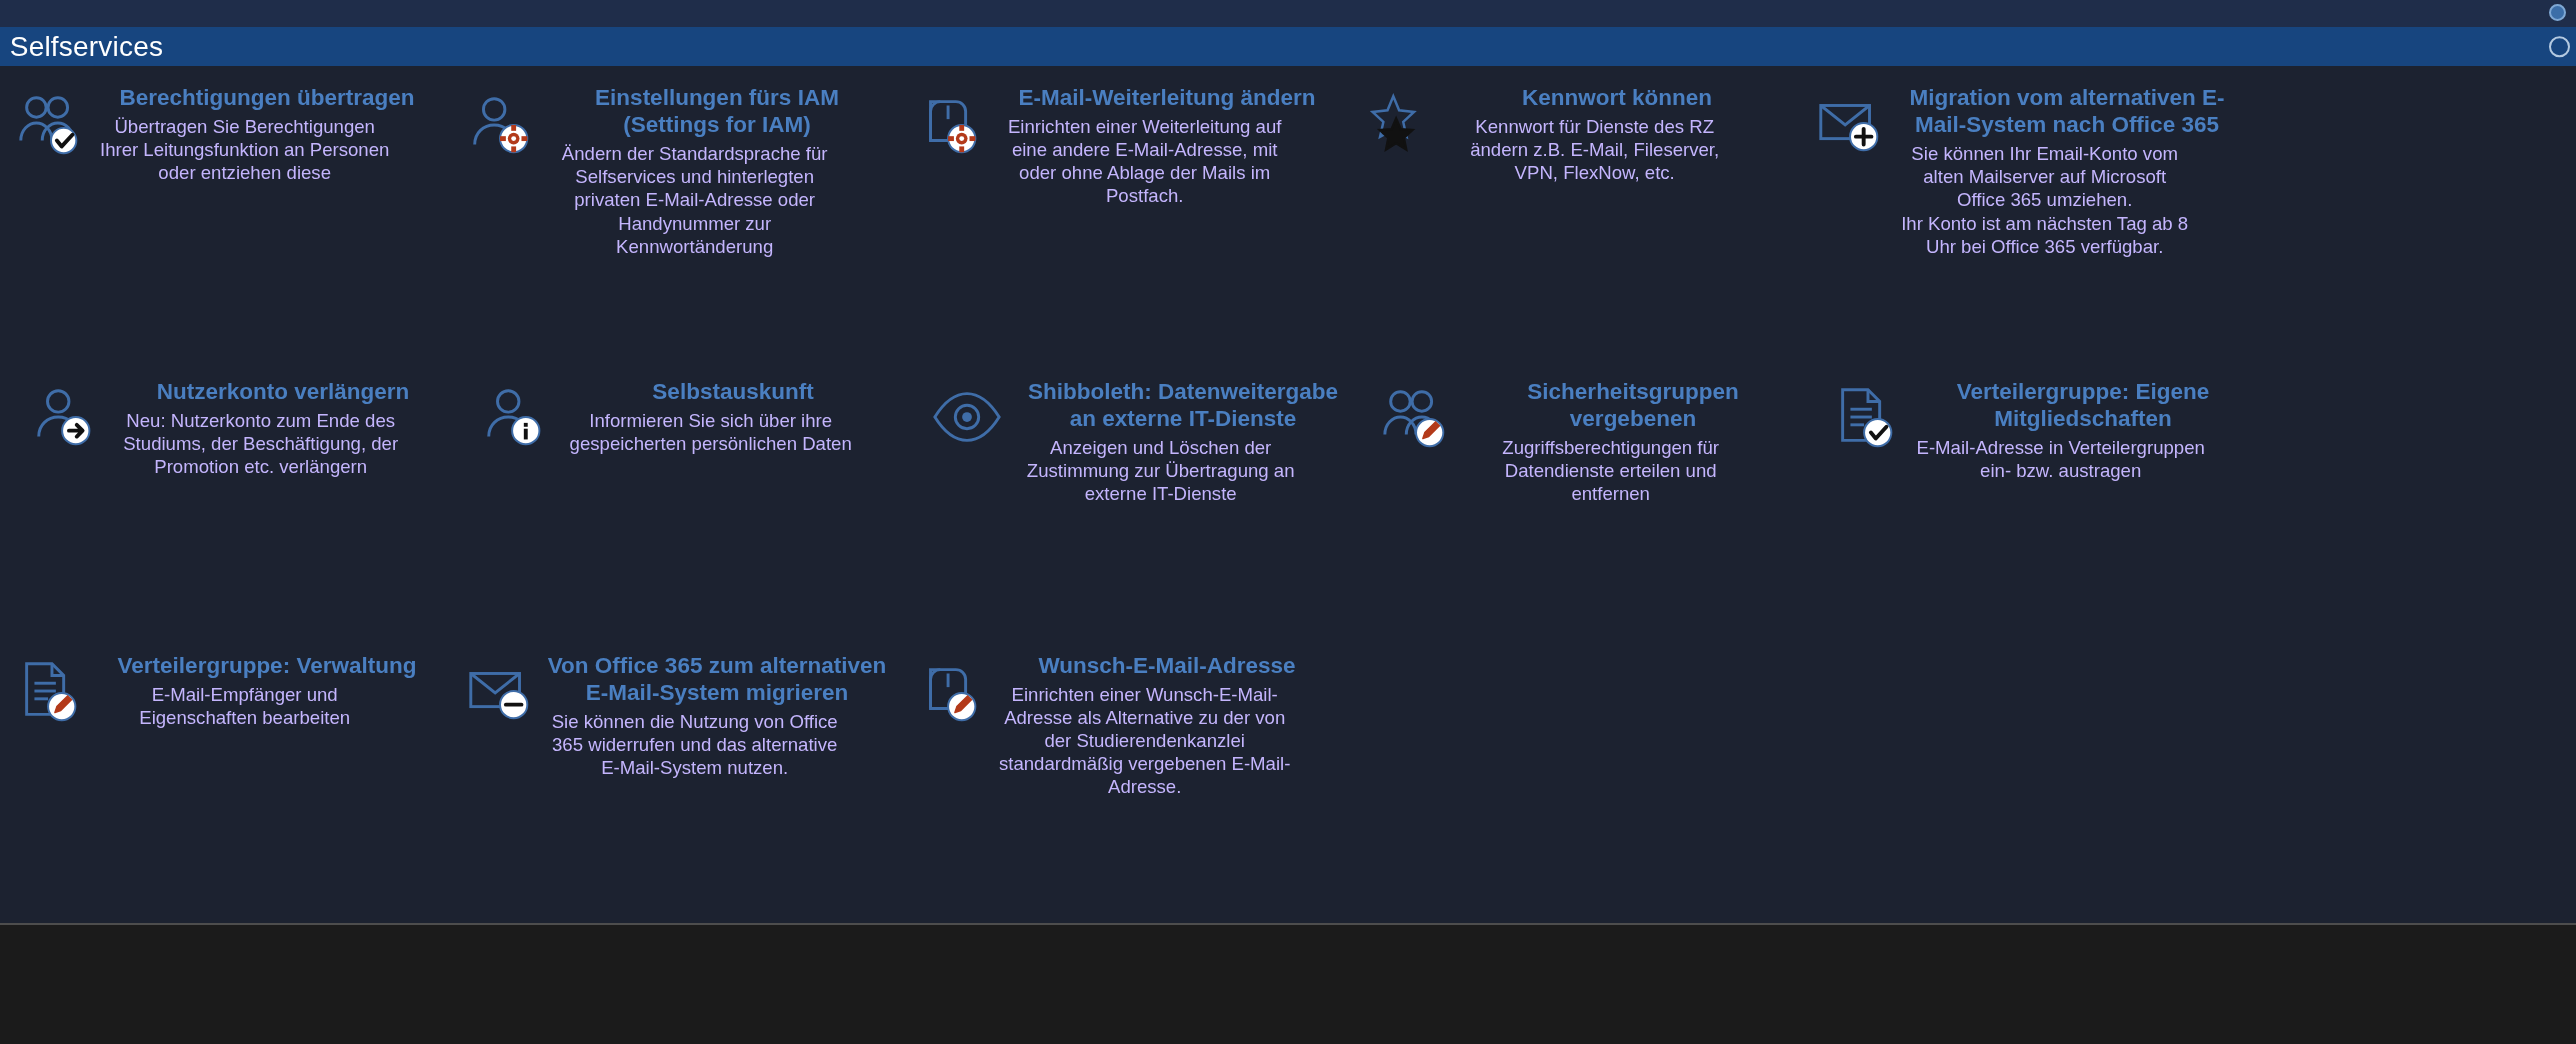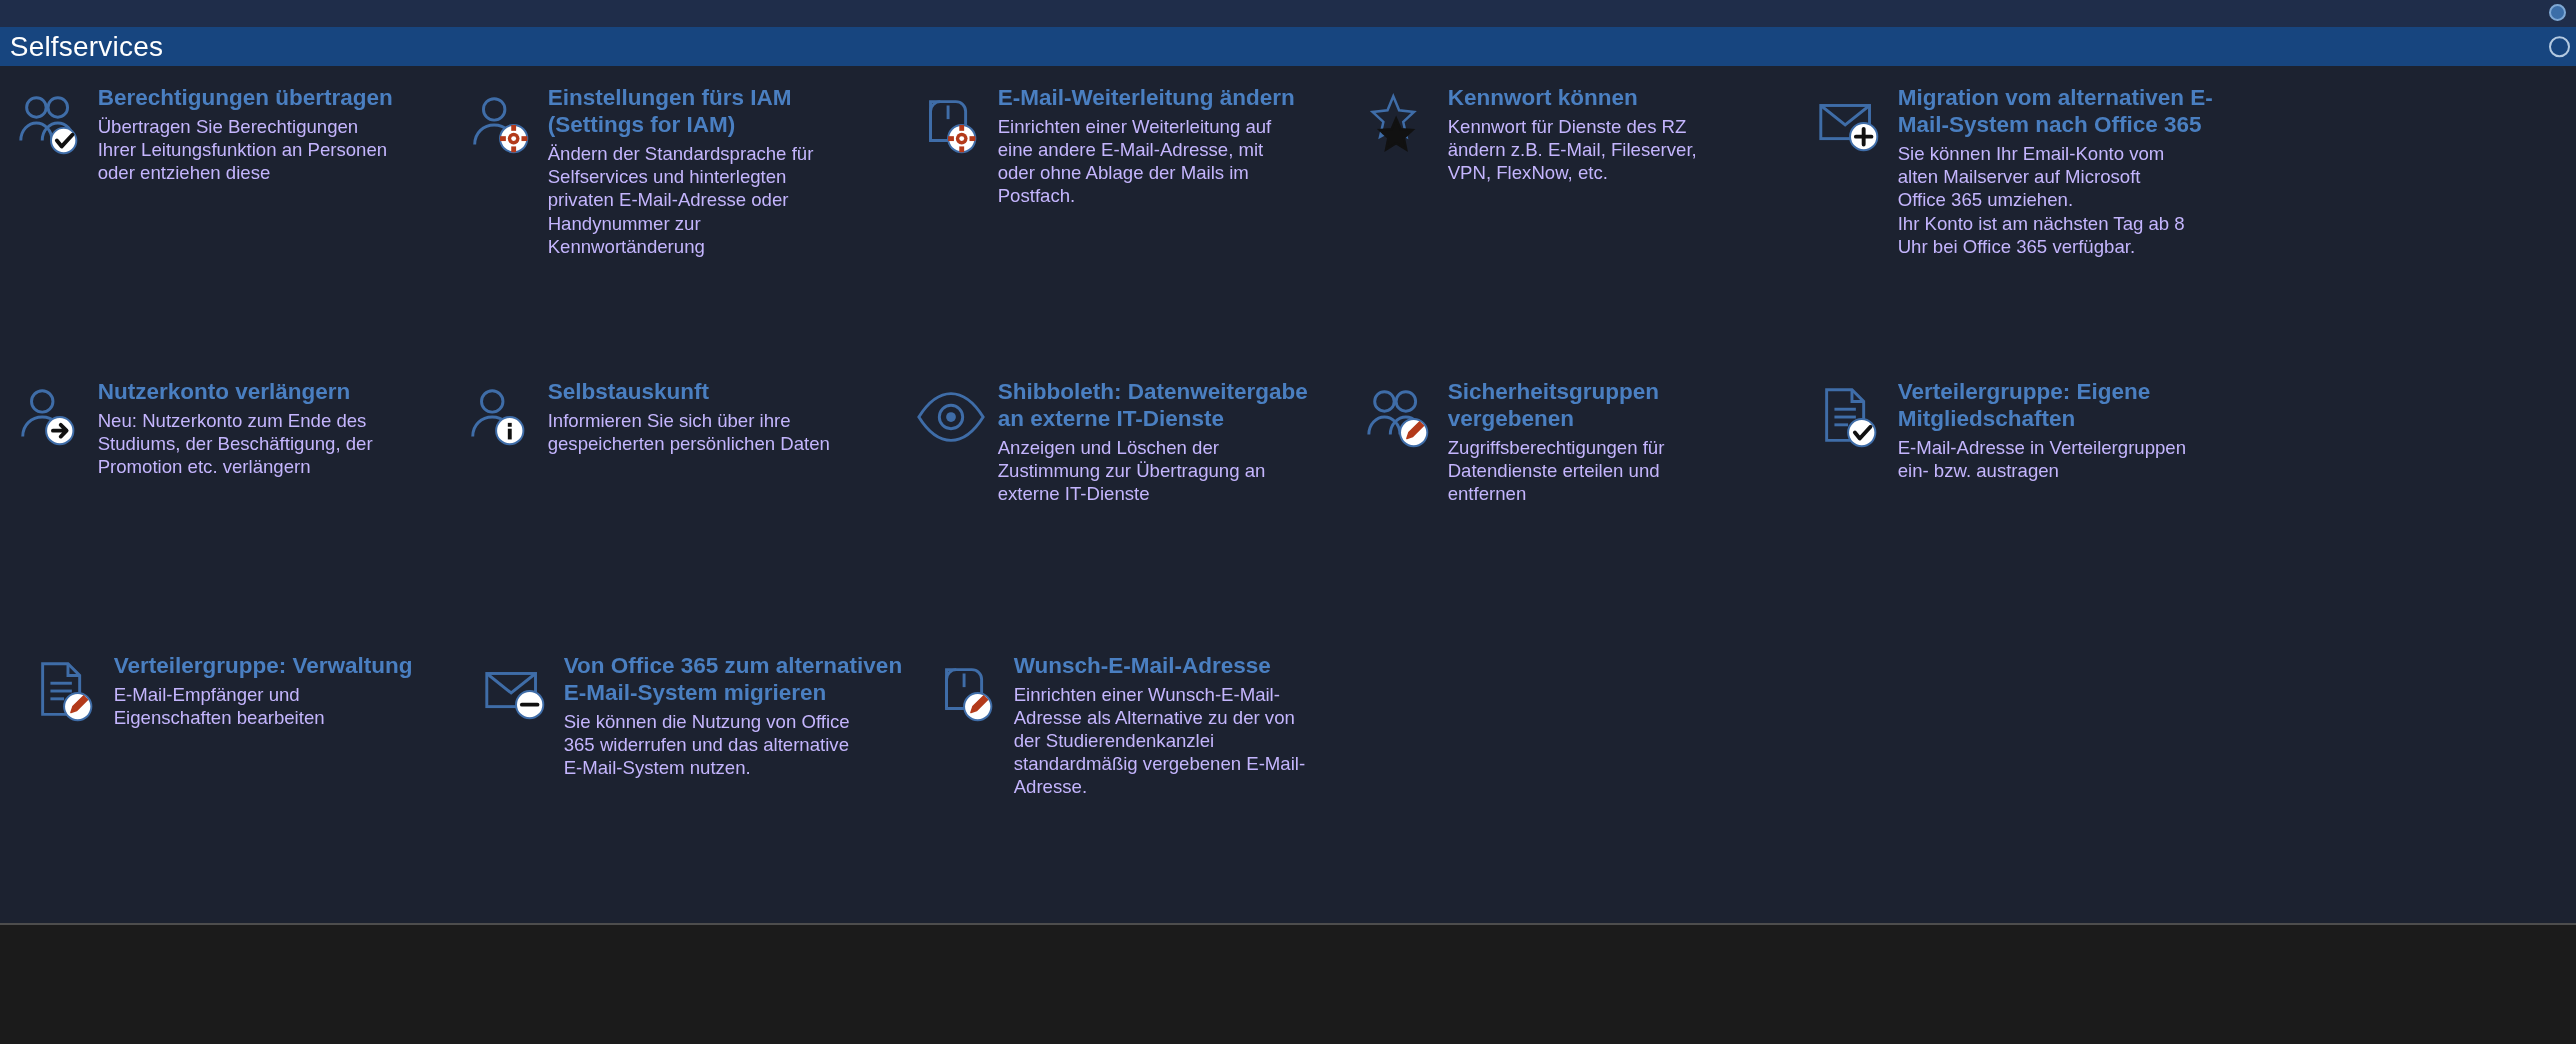--- a/index.html
+++ b/index.html
@@ -62,28 +62,29 @@
     background: #1c2230;
     padding: 17.6px 0 0 0;
     height: 918px;
     position: relative;
   }
 
   .grid-row {
     display: flex;
   }
   .row-1 { height: 294px; }
-  .row-2 { height: 274px; }
-  .row-3 { height: 225px; padding-left: 16px; }
+  .row-2 { height: 274px; padding-left: 16px; }
+  .row-3 { height: 225px; }
 
   .tile {
     display: flex;
     align-items: flex-start;
     padding: 0 13.7px 0 9.8px;
     width: 450px;
+    text-align: center;
   }
   .tile .icon-wrap {
     flex: 0 0 auto;
     width: 82px;
     height: 82px;
     display: flex;
     align-items: flex-start;
     justify-content: center;
     padding-top: 2px;
   }

